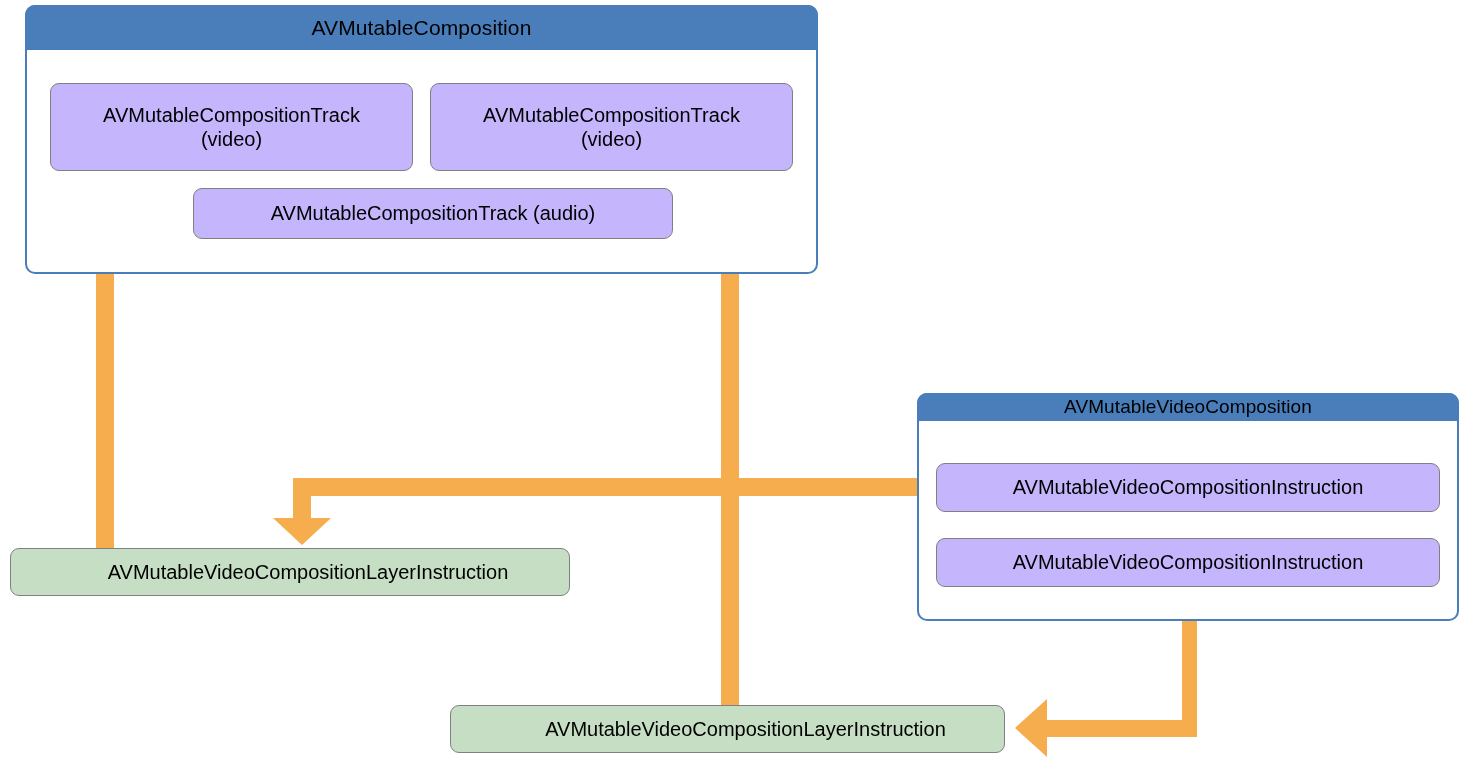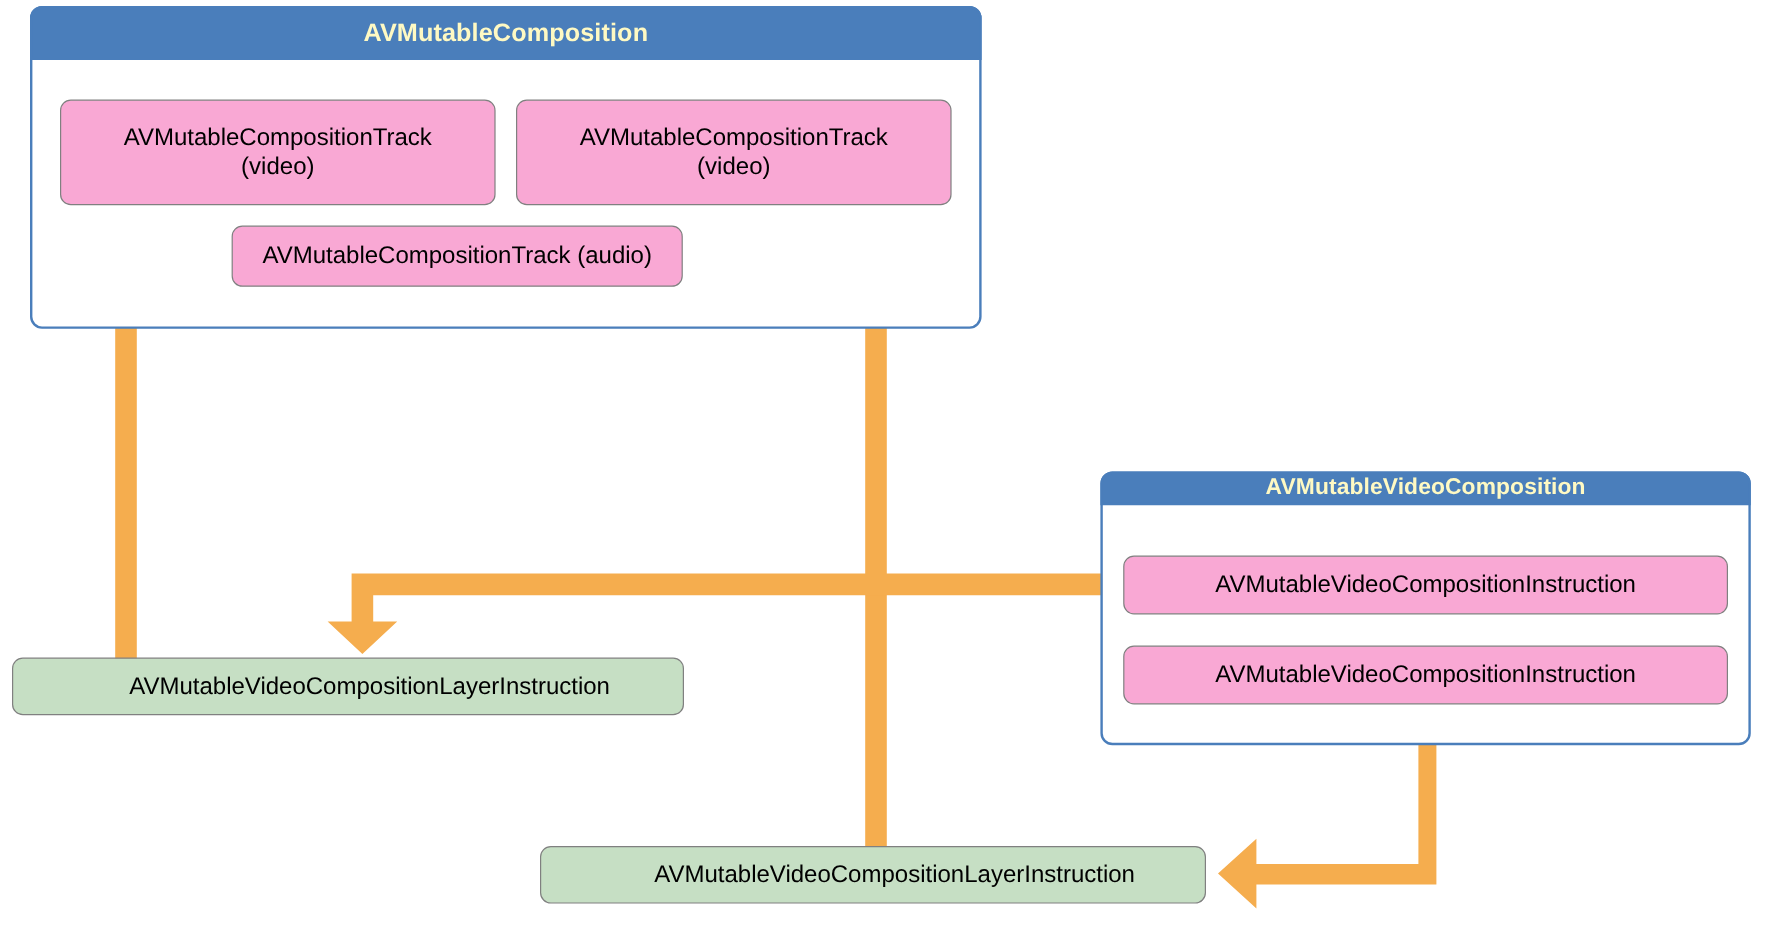--- a/index.html
+++ b/index.html
@@ -42,41 +42,41 @@
     left: -2px;
     top: -2px;
     box-sizing: border-box;
     background: #4a7ebb;
     border: 2px solid #4a7ebb;
     border-top-left-radius: 10px;
     border-top-right-radius: 10px;
     display: flex;
     align-items: center;
     justify-content: center;
-    color: #fef9c3;
-    font-weight: bold;
+    color: #000000;
+    font-weight: normal;
     letter-spacing: 0.1px;
   }
 
   
   .node {
     position: absolute;
     box-sizing: border-box;
     border: 1px solid #808080;
     border-radius: 9px;
     display: flex;
     align-items: center;
     justify-content: center;
     text-align: center;
     color: #000000;
     line-height: 1.22;
     white-space: pre-line;
   }
   .node.blue {
-    background: #f9a8d4;
+    background: #c4b5fd;
   }
   .node.green {
     background: #c6dfc4;
     padding-left: 36px;
   }
 
   
   #panel-composition {
     left: 25px;
     top: 5px;
@@ -99,21 +99,21 @@
   #node-video-track-2 {
     left: 430px;
     top: 83px;
     width: 363px;
     height: 88px;
     font-size: 20px;
   }
   #node-audio-track {
     left: 193px;
     top: 188px;
-    width: 376px;
+    width: 480px;
     height: 51px;
     font-size: 20px;
   }
 
   
   #panel-video-composition {
     left: 917px;
     top: 393px;
     width: 542px;
     height: 228px;

